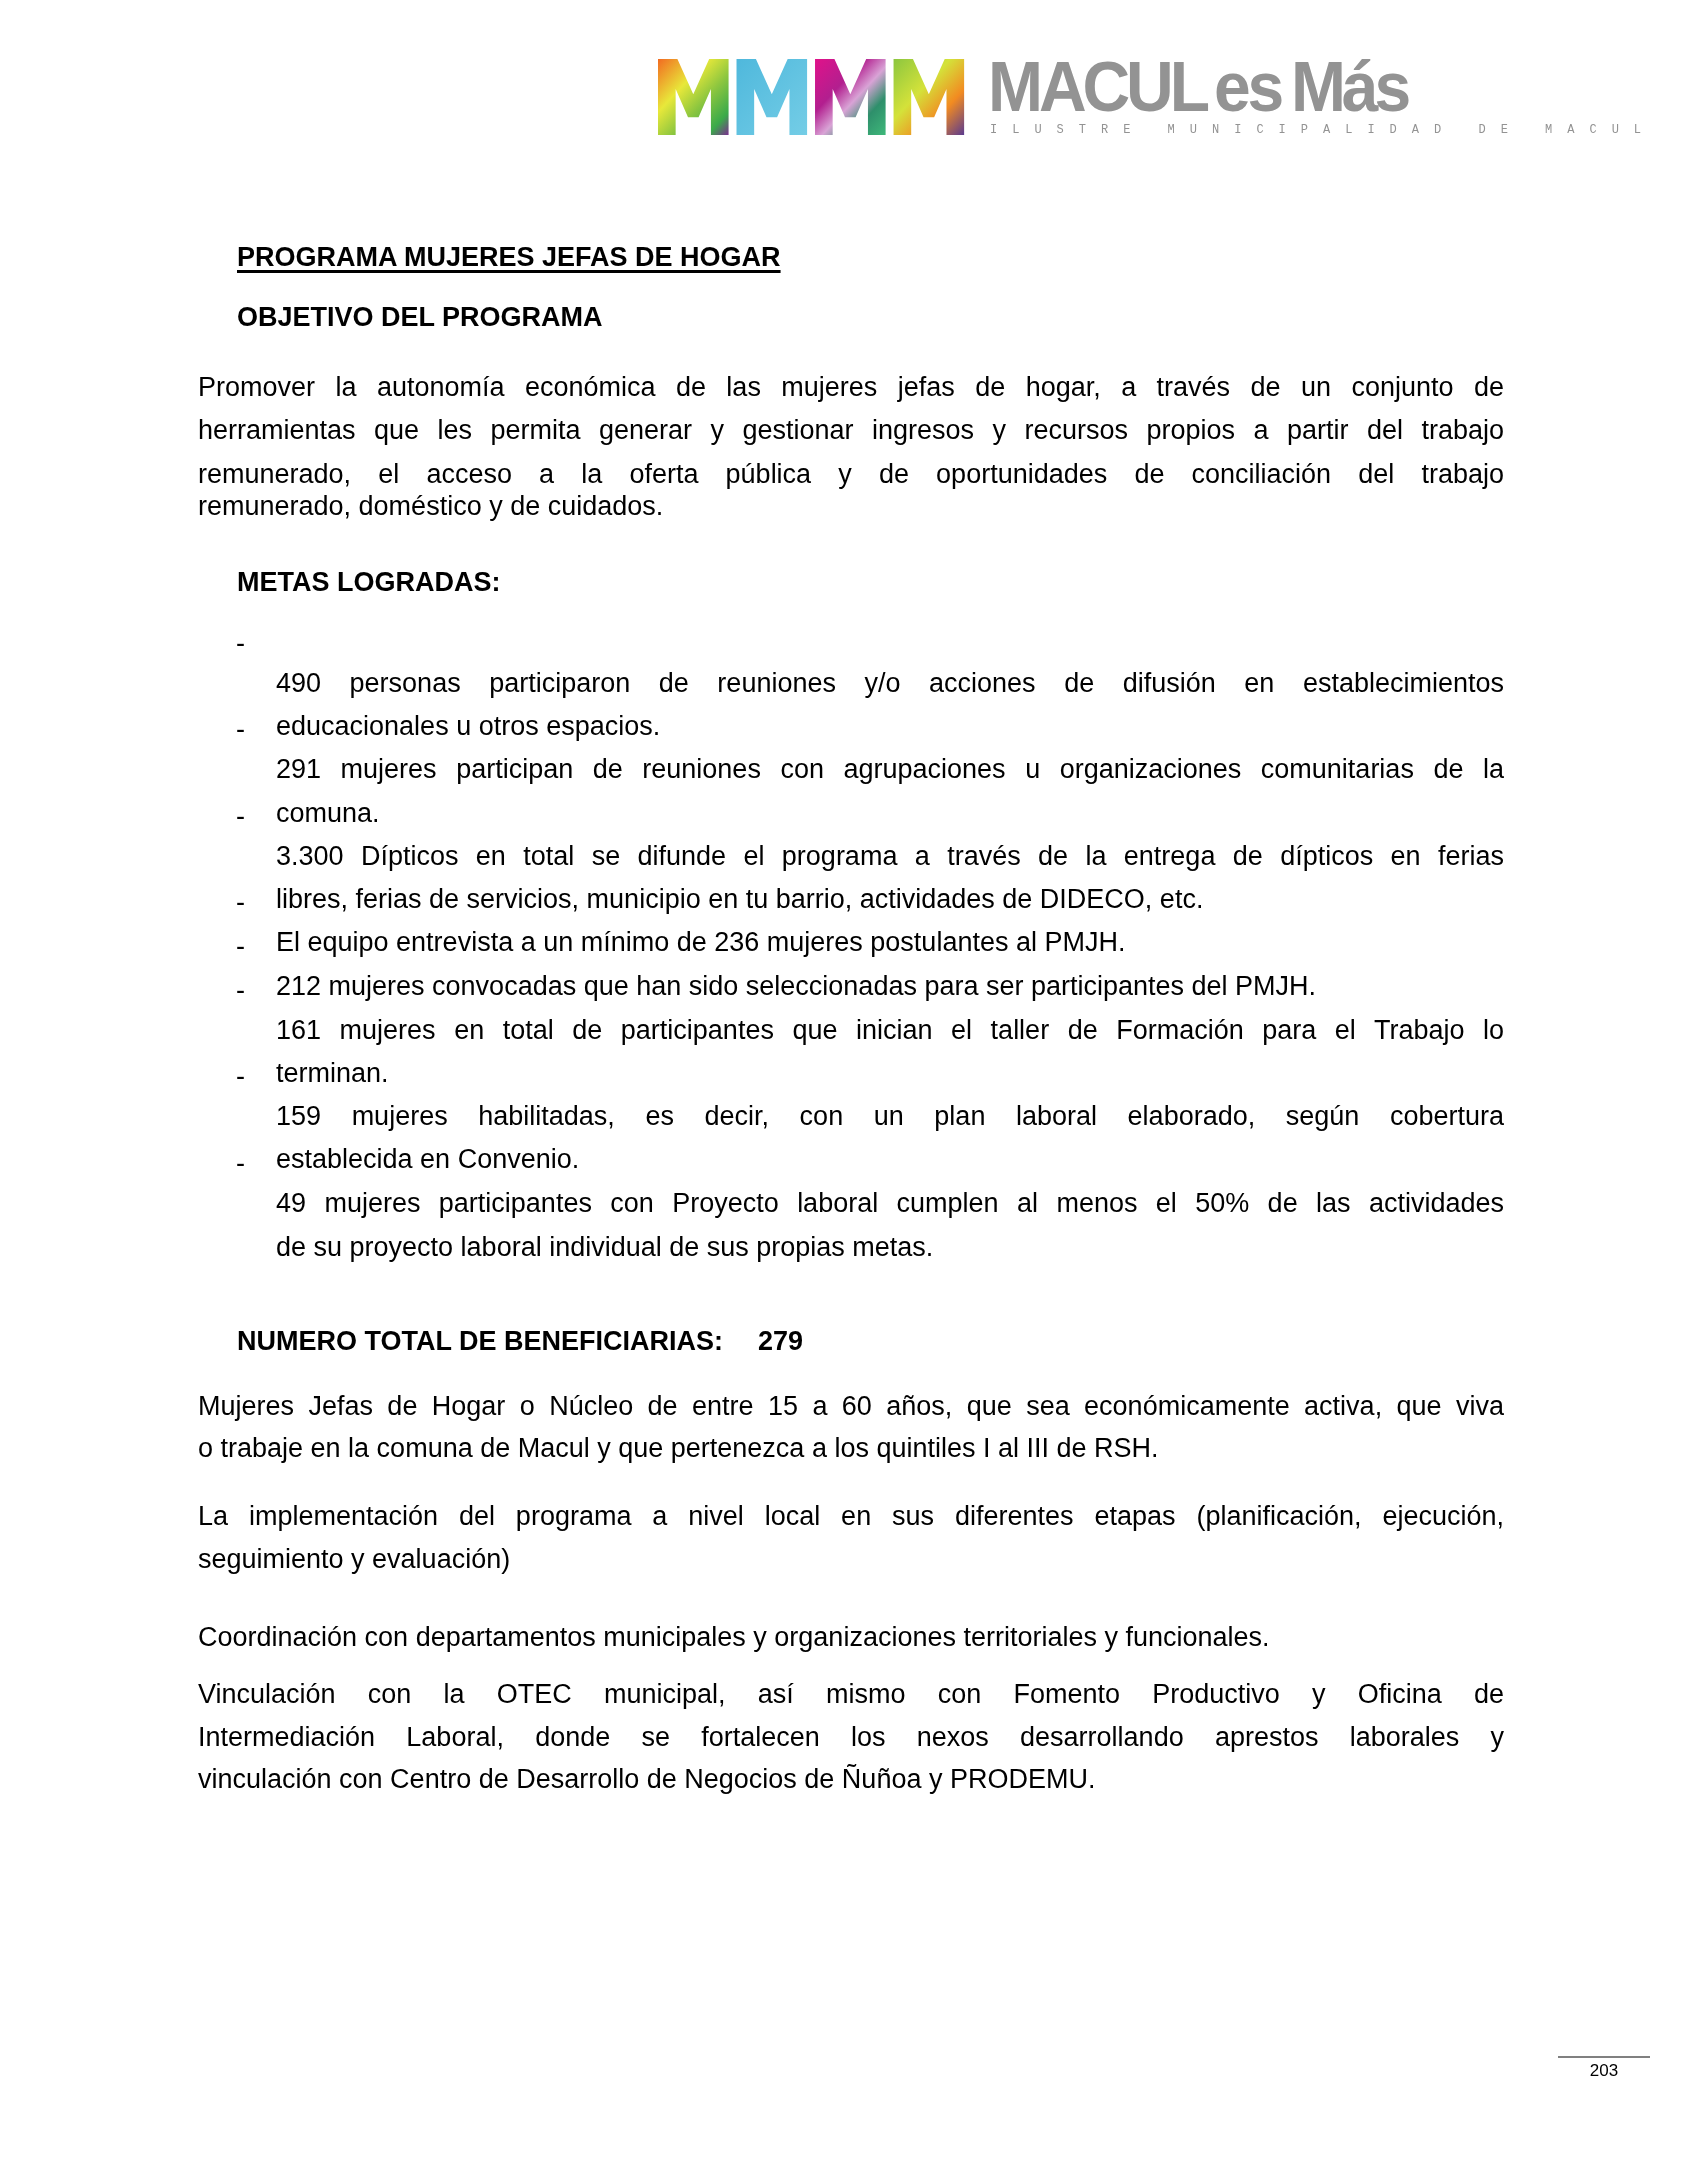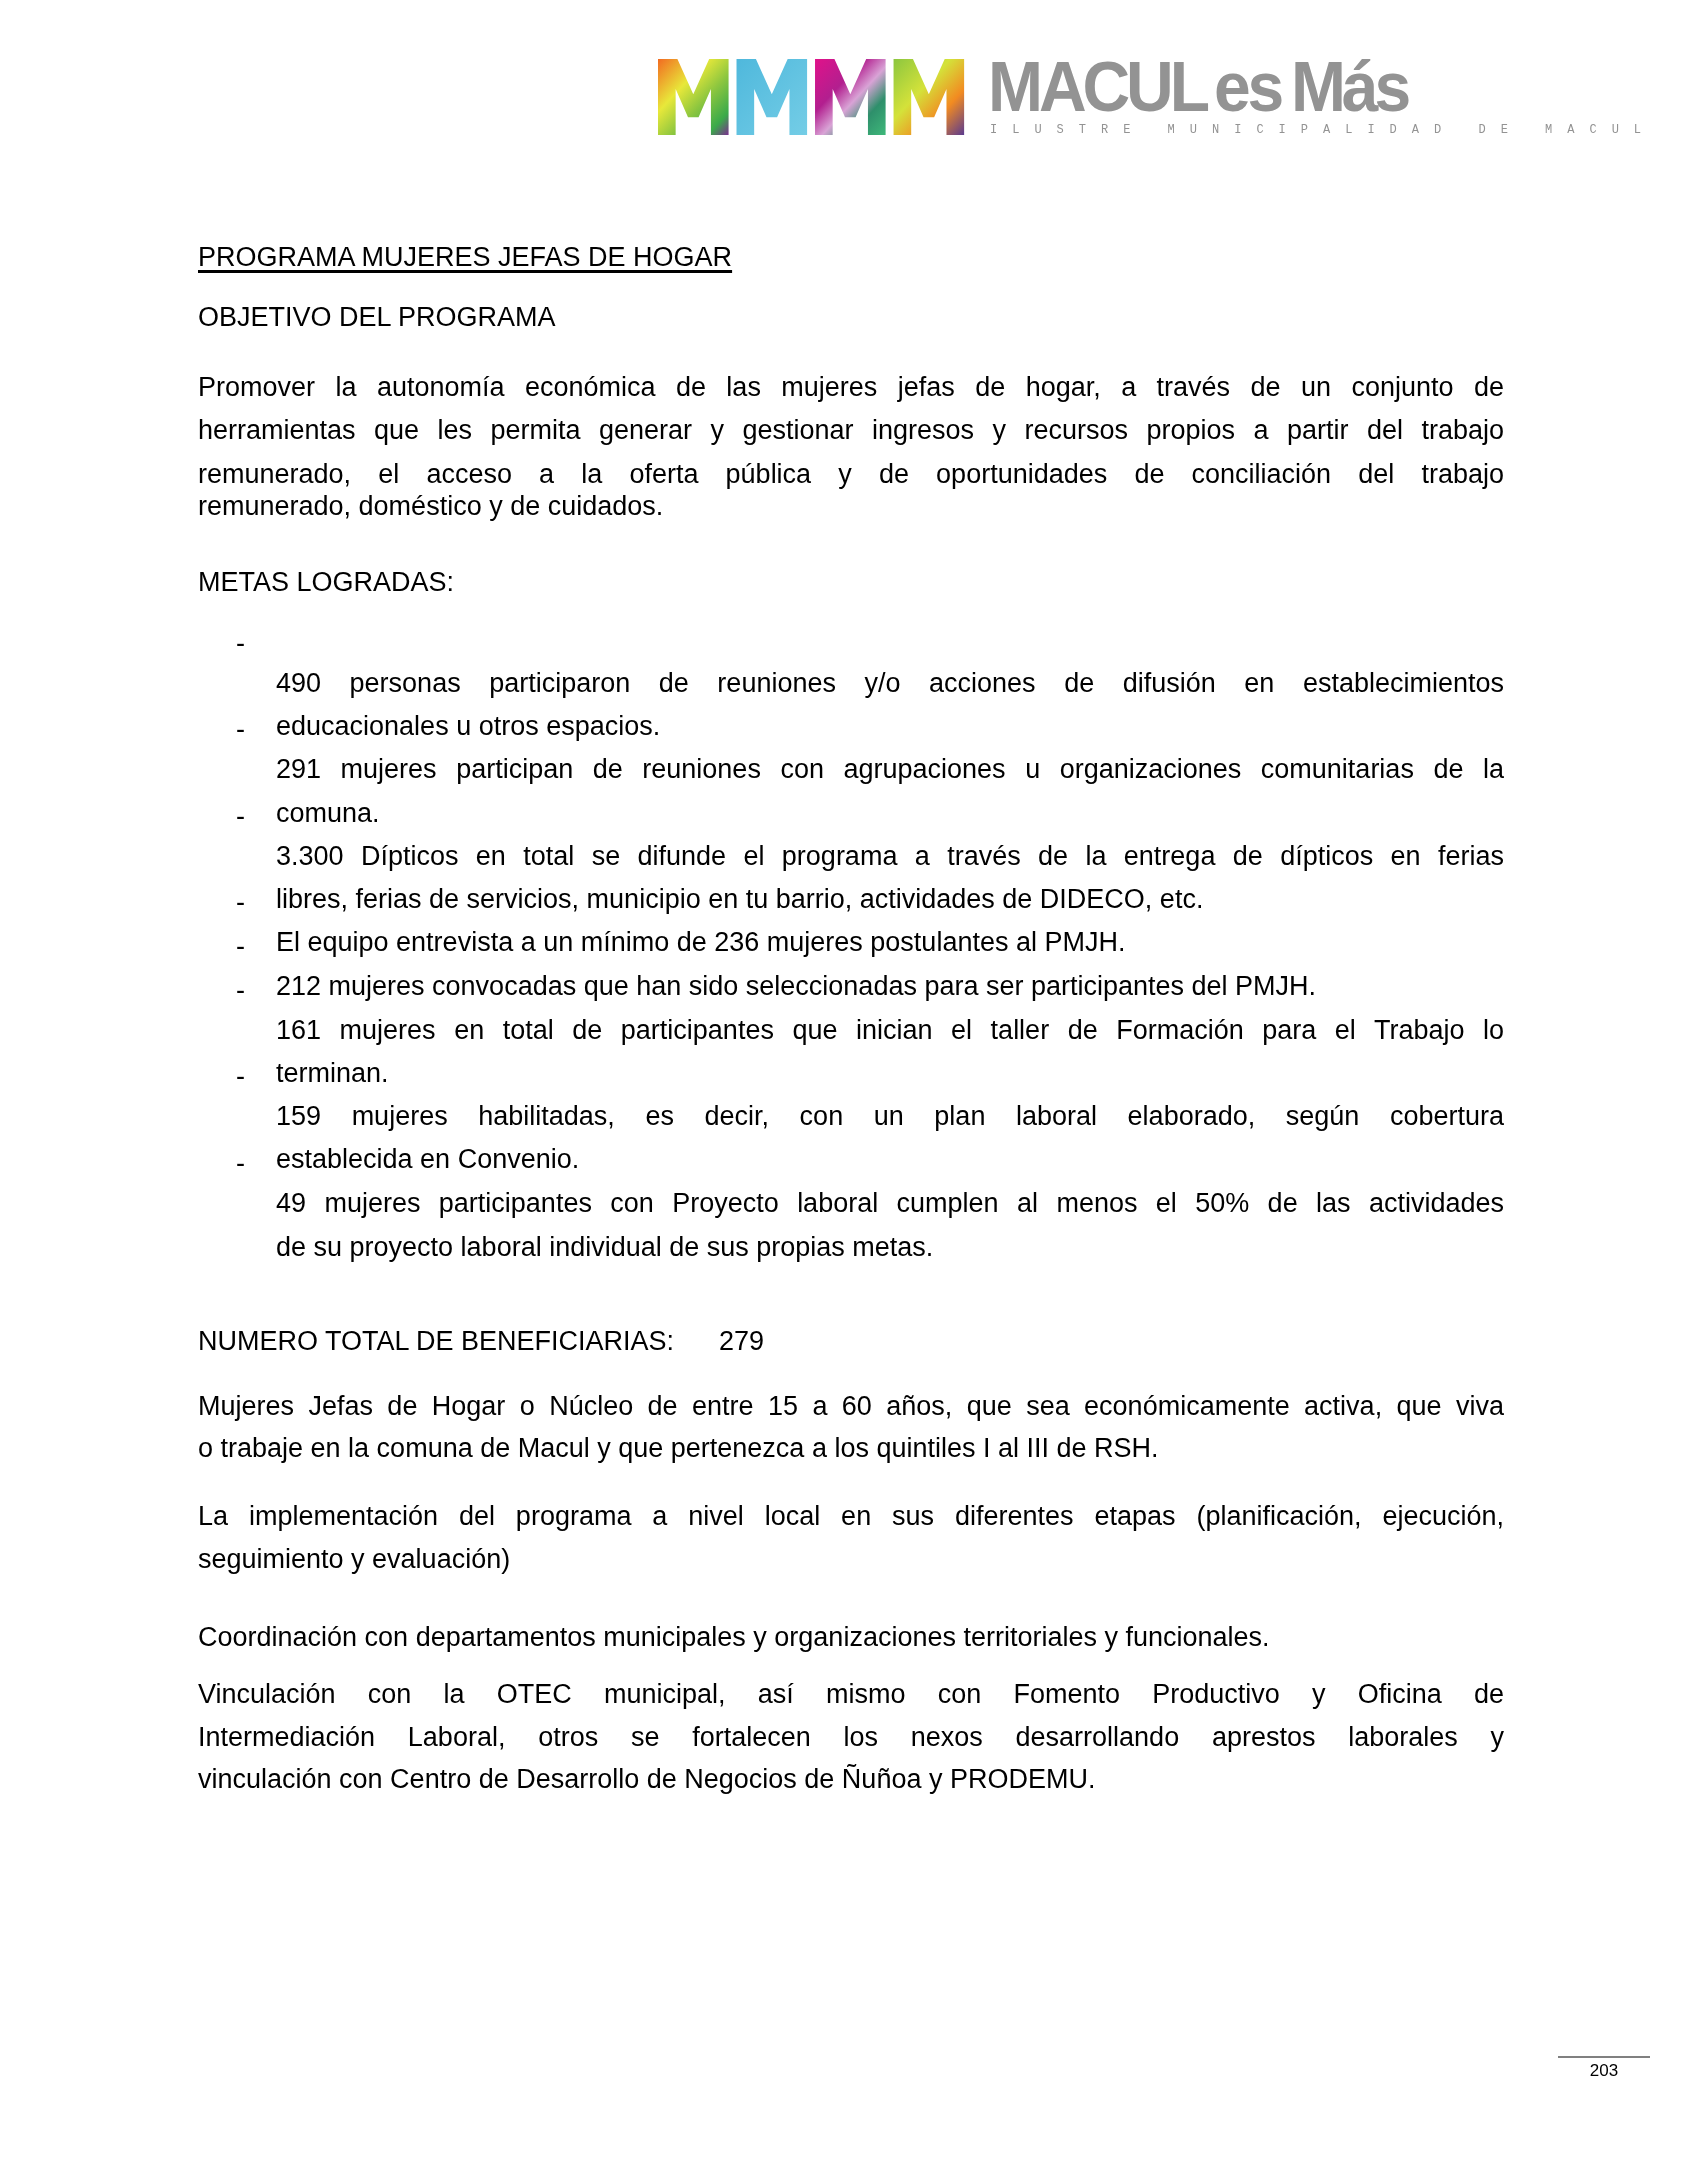--- a/index.html
+++ b/index.html
@@ -10,21 +10,21 @@
   .wordmark { position: absolute; left: 330px; top: 0; color: #939393; font-family: "Liberation Sans", sans-serif;
               font-weight: bold; font-size: 71px; line-height: 64px; letter-spacing: -4.4px; white-space: nowrap;
               transform: scaleX(0.93); transform-origin: left top; }
   .wordmark .es { letter-spacing: -3.5px; margin-left: 8.8px; }
   .wordmark .mas { margin-left: 10.6px; }
   .tagline { position: absolute; left: 332px; top: 68px; color: #939393; font-size: 12px; letter-spacing: 15px;
              white-space: nowrap; font-family: Liberation Mono, monospace; }
   .line { position: absolute; left: 198px; width: 1306px; font-size: 27px; height: 43px; line-height: 43px;
           white-space: nowrap; }
   .just { text-align: justify; text-align-last: justify; white-space: normal; overflow: hidden; }
-  .bold { font-weight: normal; }
+  .bold { font-weight: bold; margin-left: 39px; }
   .title { text-decoration: underline; text-decoration-thickness: 2.6px; text-underline-offset: 3.5px; }
   .dash { position: absolute; left: 236px; width: 17.6px; font-size: 27px; line-height: 43px; height: 43px; }
   .bline { left: 276px; width: 1228px; margin-top: 40px; }
   .footer-rule { position: absolute; left: 1558px; top: 2056px; width: 92px; height: 1.8px; background: #808080; }
   .page-num { position: absolute; left: 1558px; top: 2061px; width: 92px; text-align: center; font-size: 17px; }
 </style>
 </head>
 <body>
 
 <div class="logo">
@@ -138,19 +138,19 @@
 </div>
 <div>
   <div class="line just" style="top:1495px">La implementación del programa a nivel local en sus diferentes etapas (planificación, ejecución,</div>
   <div class="line" style="top:1538px">seguimiento y evaluación)</div>
 </div>
 <div>
   <div class="line" style="top:1616px">Coordinación con departamentos municipales y organizaciones territoriales y funcionales.</div>
 </div>
 <div>
   <div class="line just" style="top:1673px">Vinculación con la OTEC municipal, así mismo con Fomento Productivo y Oficina de</div>
-  <div class="line just" style="top:1716px">Intermediación Laboral, otros se fortalecen los nexos desarrollando aprestos laborales y</div>
+  <div class="line just" style="top:1716px">Intermediación Laboral, donde se fortalecen los nexos desarrollando aprestos laborales y</div>
   <div class="line" style="top:1758px">vinculación con Centro de Desarrollo de Negocios de Ñuñoa y PRODEMU.</div>
 </div>
 
 <div class="footer-rule"></div>
 <div class="page-num">203</div>
 
 
 </body></html>

